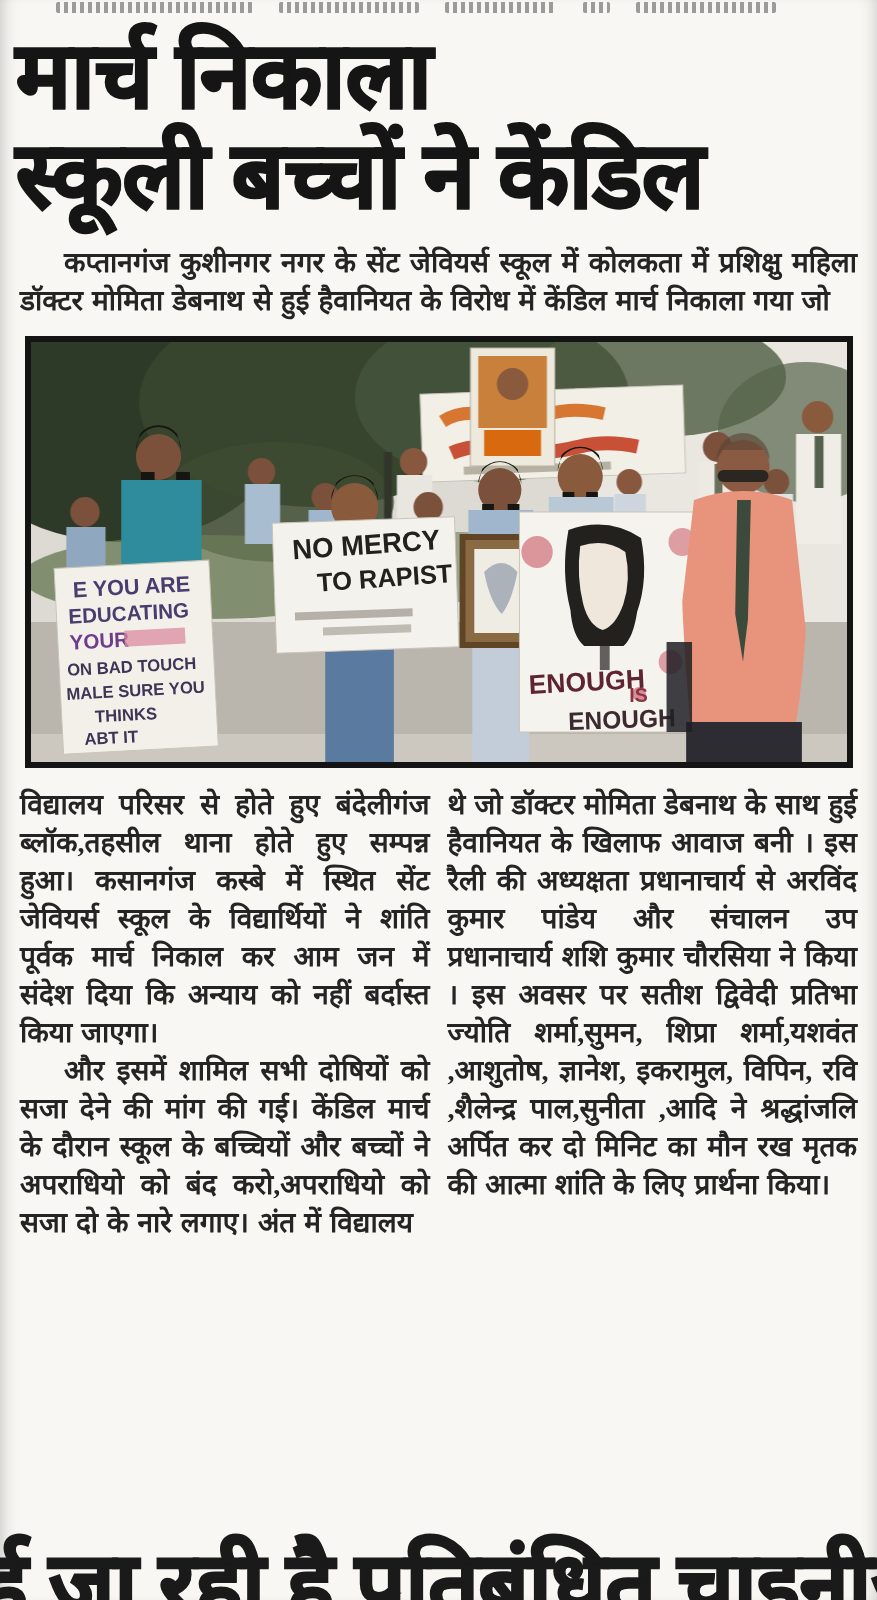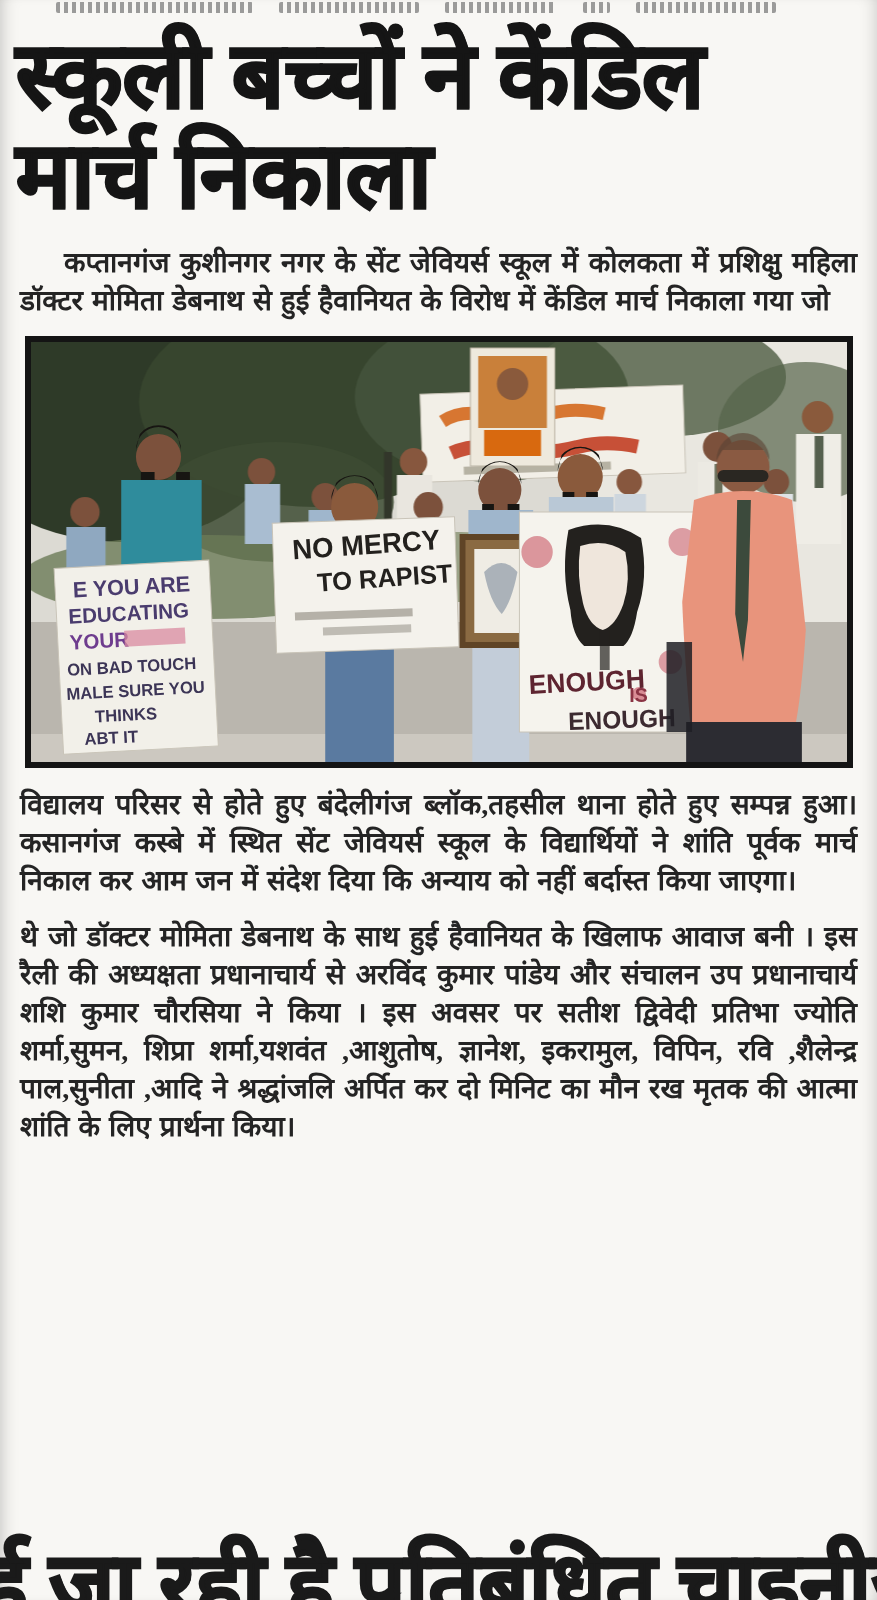--- a/index.html
+++ b/index.html
@@ -13,21 +13,21 @@
   .top-strip{position:absolute; top:2px; left:56px; width:720px; height:13px; display:flex; gap:26px; filter:blur(.6px); opacity:.75;}
   .top-strip .frag{height:11px; border-radius:2px;
     background:repeating-linear-gradient(90deg,#7d7d7d 0 4px, rgba(0,0,0,0) 4px 8px);}
   .f1{width:210px}.f2{width:150px}.f3{width:120px}.f4{width:28px}.f5{width:150px}
 
   .headline{
     margin:26px 0 0 16px; color:#151515; font-weight:bold;
     font-size:92px; line-height:100px; letter-spacing:0px; white-space:nowrap;
     -webkit-text-stroke:2.4px #151515; text-shadow:1px 0 0 #151515;
   }
-  .cols{display:flex; gap:18px; margin:18px 20px 0 20px;flex-direction:column;}
+  .cols{display:flex; gap:18px; margin:18px 20px 0 20px;}
   .col{flex:1; text-align:justify; color:#242424;
     font-size:28px; line-height:38px; font-weight:bold; word-spacing:2px;}
   .col p{margin:0;}
   .indent{text-indent:44px;}
 
   .photo-frame{
     margin:16px 24px 10px 25px; height:420px; border:6px solid #141414;
     background:#d9d7d1; position:relative; overflow:hidden;
   }
   .photo-frame svg{display:block; width:100%; height:100%;}
@@ -46,22 +46,22 @@
 
   <div class="top-strip">
     <div class="frag f1"></div>
     <div class="frag f2"></div>
     <div class="frag f3"></div>
     <div class="frag f4"></div>
     <div class="frag f5"></div>
   </div>
 
   <div class="headline">
+    <div>मार्च निकाला</div>
     <div>स्कूली बच्चों ने केंडिल</div>
-    <div>मार्च निकाला</div>
   </div>
 
   <div class="cols">
     <div class="col">
       <p class="indent">कप्तानगंज कुशीनगर नगर के सेंट जेवियर्स स्कूल में कोलकता में प्रशिक्षु महिला डॉक्टर मोमिता डेबनाथ से हुई हैवानियत के विरोध में केंडिल मार्च निकाला गया जो</p>
     </div>
   </div>
 
   <div class="photo-frame">
     <svg viewBox="0 0 832 420" preserveAspectRatio="none">
@@ -221,20 +221,21 @@
         <path d="M720 158 l14 0 l-3 120 q-4 30 -5 42 q-4 -24 -8 -48 z" fill="#3c4a3c"></path>
         <rect x="668" y="380" width="118" height="40" fill="#2c2c32"></rect>
         <rect x="648" y="300" width="26" height="90" fill="#1f1f24" opacity=".85"></rect>
       </g>
     </svg>
   </div>
 
   <div class="cols">
     <div class="col">
       <p>विद्यालय परिसर से होते हुए बंदेलीगंज ब्लॉक,तहसील थाना होते हुए सम्पन्न हुआ।  कसानगंज कस्बे में स्थित सेंट जेवियर्स स्कूल के विद्यार्थियों ने शांति पूर्वक मार्च निकाल कर आम जन में संदेश दिया कि अन्याय को नहीं बर्दास्त किया जाएगा।</p>
+      <p class="indent">और इसमें शामिल सभी दोषियों को सजा देने की मांग की गई। केंडिल मार्च के दौरान स्कूल के बच्चियों और बच्चों ने अपराधियो को बंद करो,अपराधियो को सजा दो के नारे लगाए। अंत में विद्यालय</p>
     </div>
     <div class="col">
       <p>थे जो डॉक्टर मोमिता डेबनाथ के साथ हुई हैवानियत के खिलाफ आवाज बनी । इस रैली की अध्यक्षता प्रधानाचार्य से अरविंद कुमार पांडेय और संचालन उप प्रधानाचार्य शशि कुमार चौरसिया ने किया । इस अवसर पर सतीश द्विवेदी प्रतिभा ज्योति शर्मा,सुमन, शिप्रा शर्मा,यशवंत ,आशुतोष, ज्ञानेश, इकरामुल, विपिन, रवि ,शैलेन्द्र पाल,सुनीता ,आदि ने श्रद्धांजलि अर्पित कर दो मिनिट का मौन रख मृतक की आत्मा शांति के लिए प्रार्थना किया।</p>
     </div>
   </div>
 
   <div class="footer-headline">ई जा रही है प्रतिबंधित चाइनीज मांझे से पतंग</div>
 
 </div>
 

